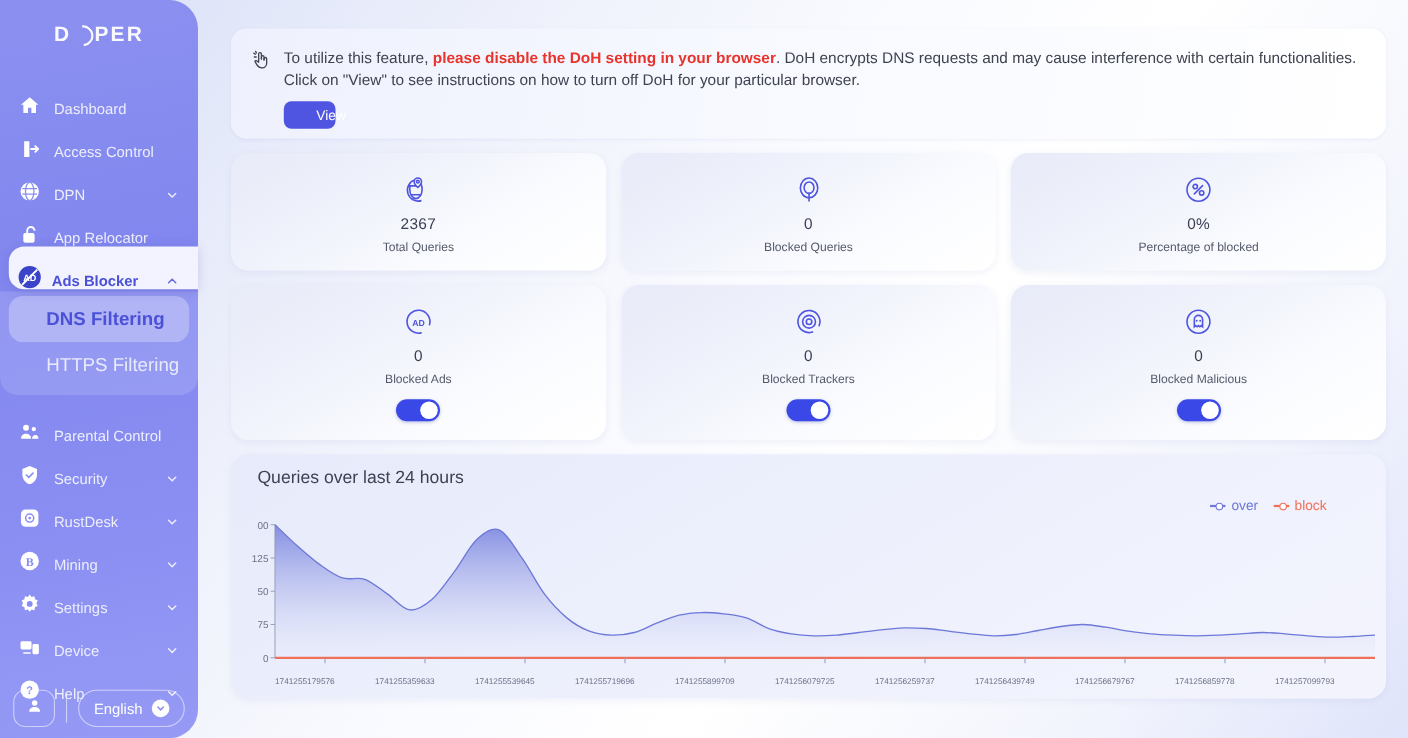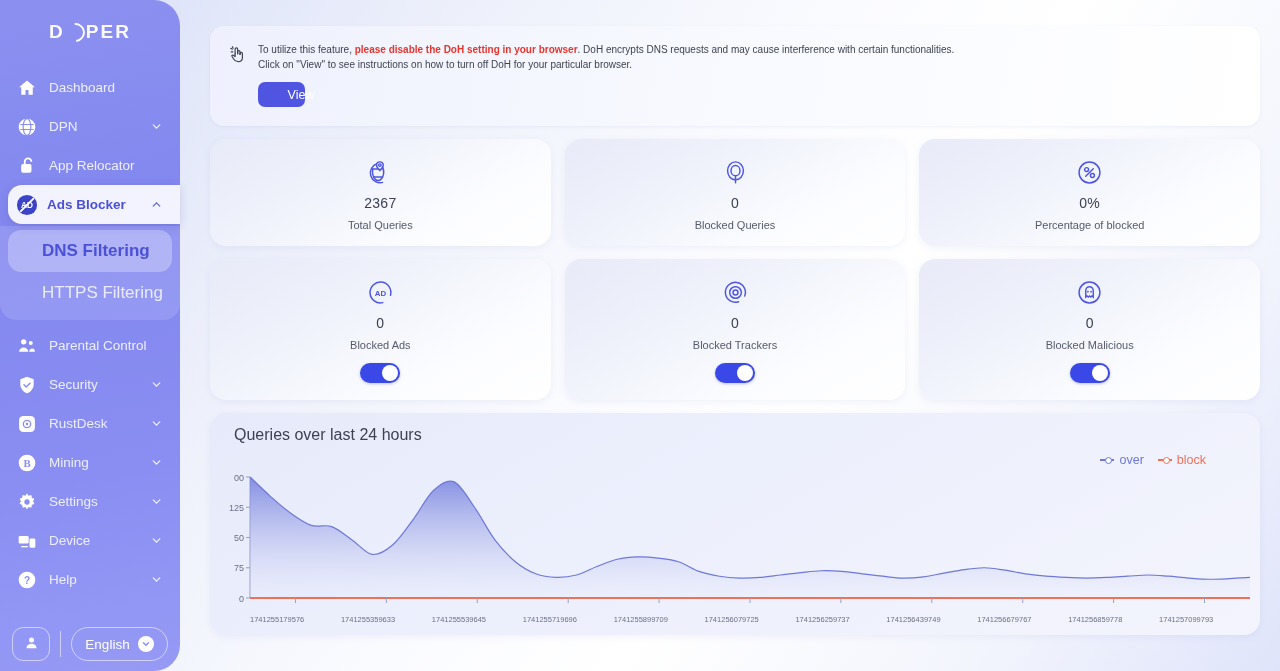--- a/index.html
+++ b/index.html
@@ -32,21 +32,21 @@
     display: flex; align-items: center;
   }
   .logo .swirl {
     display: inline-block; width: 19px; height: 19px; margin: 0 1px;
     border: 2px solid #ffffff; border-radius: 50%;
     border-left-color: transparent; border-bottom-color: transparent;
     transform: rotate(40deg);
   }
   .nav { margin-top: 4px; }
   .nav-item {
-    display: flex; align-items: center;
+    display: flex; align-items: flex-end;
     height: 39px; margin: 0 0 0 0;
     padding-left: 16px; position: relative;
     color: #eceefb; font-size: 13.5px;
     cursor: pointer;
   }
   .nav-item .ic {
     width: 22px; height: 22px; flex: 0 0 22px;
     margin-right: 11px;
     display: flex; align-items: center; justify-content: center;
   }
@@ -112,21 +112,21 @@
 
   .banner {
     background: linear-gradient(100deg, #eef1fd 0%, #f7f9ff 45%, #ffffff 100%);
     border-radius: 14px;
     height: 100px;
     padding: 18px 20px 0 18px;
     display: flex; gap: 10px;
     box-shadow: 0 1px 3px rgba(120,130,200,.10);
   }
   .banner .warn-ic { flex: 0 0 20px; margin-top: 1px; }
-  .banner-text { font-size: 10px; color: #3f4350; line-height: 1.22; }
+  .banner-text { font-size: 14px; color: #3f4350; line-height: 1.22; }
   .banner-text .red { color: #e8342d; font-weight: 700; }
   .view-btn {
     margin-top: 11px;
     width: 47px; height: 25px; border-radius: 7px;
     background: #4f55e0; color: #fff; font-size: 12.5px;
     display: flex; align-items: center; justify-content: center;
     cursor: pointer; border: none;
     font-family: "Liberation Sans", sans-serif;
     padding-left: 39px;
   }
@@ -215,20 +215,29 @@
 
     <div class="nav-item">
       <span class="ic">
         <svg width="20" height="20" viewBox="0 0 24 24" fill="#fff">
             <path d="M12 3 2.5 11h2.6v9h5.1v-5.6h3.6V20h5.1v-9h2.6L12 3z"></path>
           </svg>
       </span>
       <span class="lbl">Dashboard</span>
     </div>
 
+    <div class="nav-item">
+      <span class="ic">
+        <svg width="19" height="19" viewBox="0 0 24 24" fill="none" stroke="#fff" stroke-width="2.2">
+          <path d="M5 3h6v18H5z" fill="#fff" stroke="none"></path>
+            <path d="M21 12h-8M21 12l-3.2-3.2M21 12l-3.2 3.2" stroke-linecap="round"></path>
+        </svg>
+      </span>
+      <span class="lbl">Access Control</span>
+    </div>
 
     <div class="nav-item">
       <span class="ic">
         <svg width="20" height="20" viewBox="0 0 24 24" fill="#fff">
             <circle cx="12" cy="12" r="10"></circle>
             <path d="M4 9h16M4 15h16" stroke="#8a8ef2" stroke-width="1.4"></path>
             <ellipse cx="12" cy="12" rx="4.6" ry="10" fill="none" stroke="#8a8ef2" stroke-width="1.4"></ellipse>
           </svg>
       </span>
       <span class="lbl">DPN</span>

